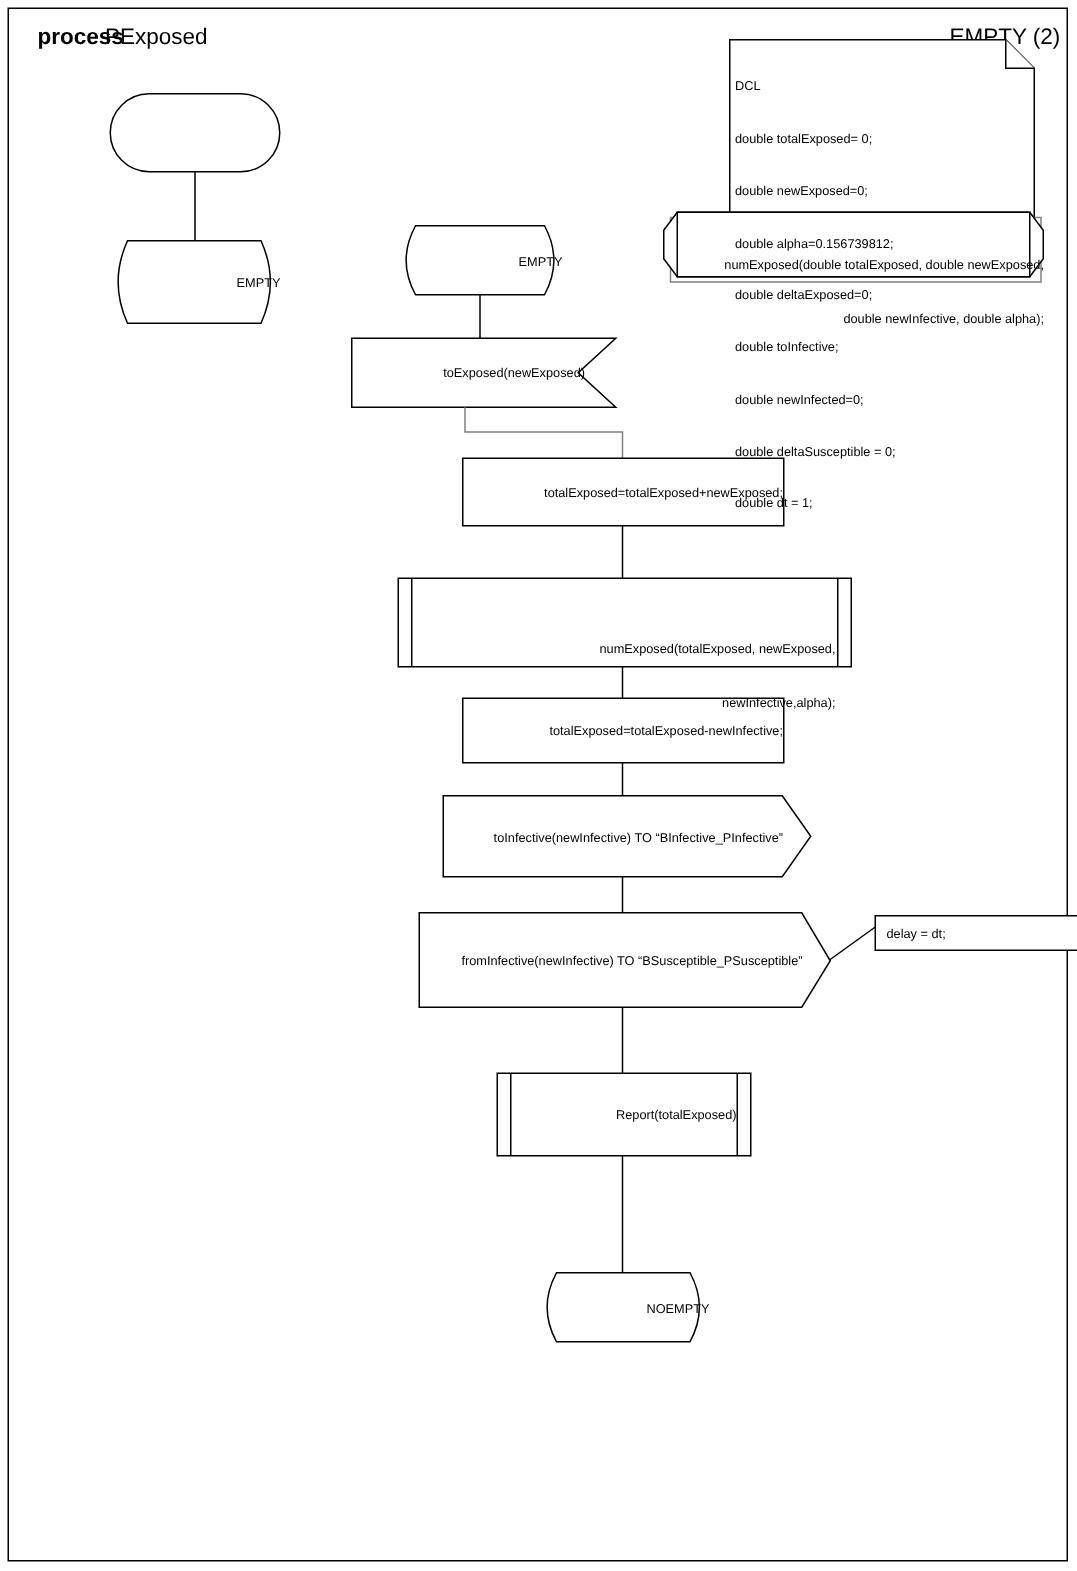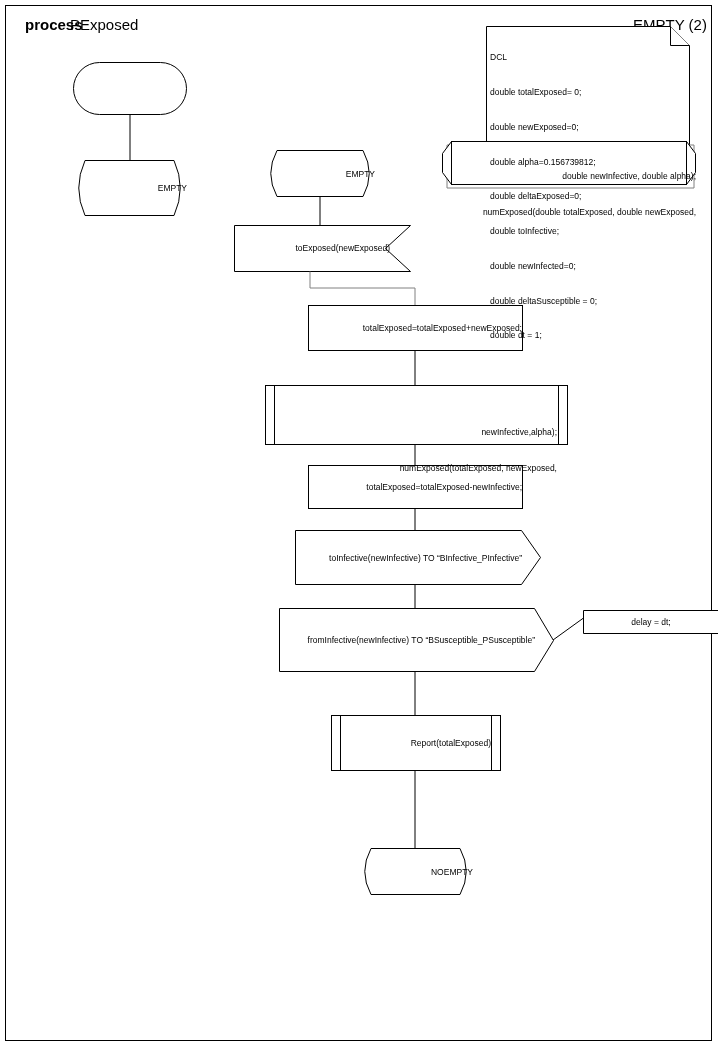--- a/index.html
+++ b/index.html
@@ -44,21 +44,21 @@
 
   .lbl {
     position: absolute;
     font-size: 8.5px;
     line-height: 12px;
     color: #000000;
     text-align: right;
     white-space: pre;
   }
   .lbl-left {
-    text-align: center;
+    text-align: left;
     white-space: pre;
   }
   .dcl-text {
     position: absolute;
     font-size: 8.5px;
     line-height: 11.6px;
     color: #000000;
     text-align: left;
     white-space: pre;
   }
@@ -141,35 +141,35 @@
     <div>double newExposed=0;</div>
     <div>double alpha=0.156739812;</div>
     <div>double deltaExposed=0;</div>
     <div>double toInfective;</div>
     <div>double newInfected=0;</div>
     <div>double deltaSusceptible = 0;</div>
     <div>double dt = 1;</div>
   </div>
 
   <div class="lbl" style="left:442px; top:146px; width:254px;">
+    <div>numExposed(double totalExposed, double newExposed,</div>
     <div>double newInfective, double alpha);</div>
-    <div>numExposed(double totalExposed, double newExposed,</div>
   </div>
 
   <div class="lbl" style="left:73px; top:182px; width:114px;">EMPTY</div>
 
   <div class="lbl" style="left:265px; top:168px; width:110px;">EMPTY</div>
 
   <div class="lbl" style="left:240px; top:242px; width:150px;">toExposed(newExposed)</div>
 
   <div class="lbl" style="left:309px; top:322px; width:213px;">totalExposed=totalExposed+newExposed;</div>
 
   <div class="lbl" style="left:276px; top:402px; width:281px;">
+    <div>numExposed(totalExposed, newExposed,</div>
     <div>newInfective,alpha);</div>
-    <div>numExposed(totalExposed, newExposed,</div>
   </div>
 
   <div class="lbl" style="left:309px; top:481px; width:213px;">totalExposed=totalExposed-newInfective;</div>
 
   <div class="lbl" style="left:296px; top:552px; width:226px;">toInfective(newInfective) TO “BInfective_PInfective”</div>
 
   <div class="lbl" style="left:280px; top:634px; width:255px;">fromInfective(newInfective) TO “BSusceptible_PSusceptible”</div>
 
   <div class="lbl lbl-left" style="left:591px; top:616px; width:120px;">delay = dt;</div>
 

